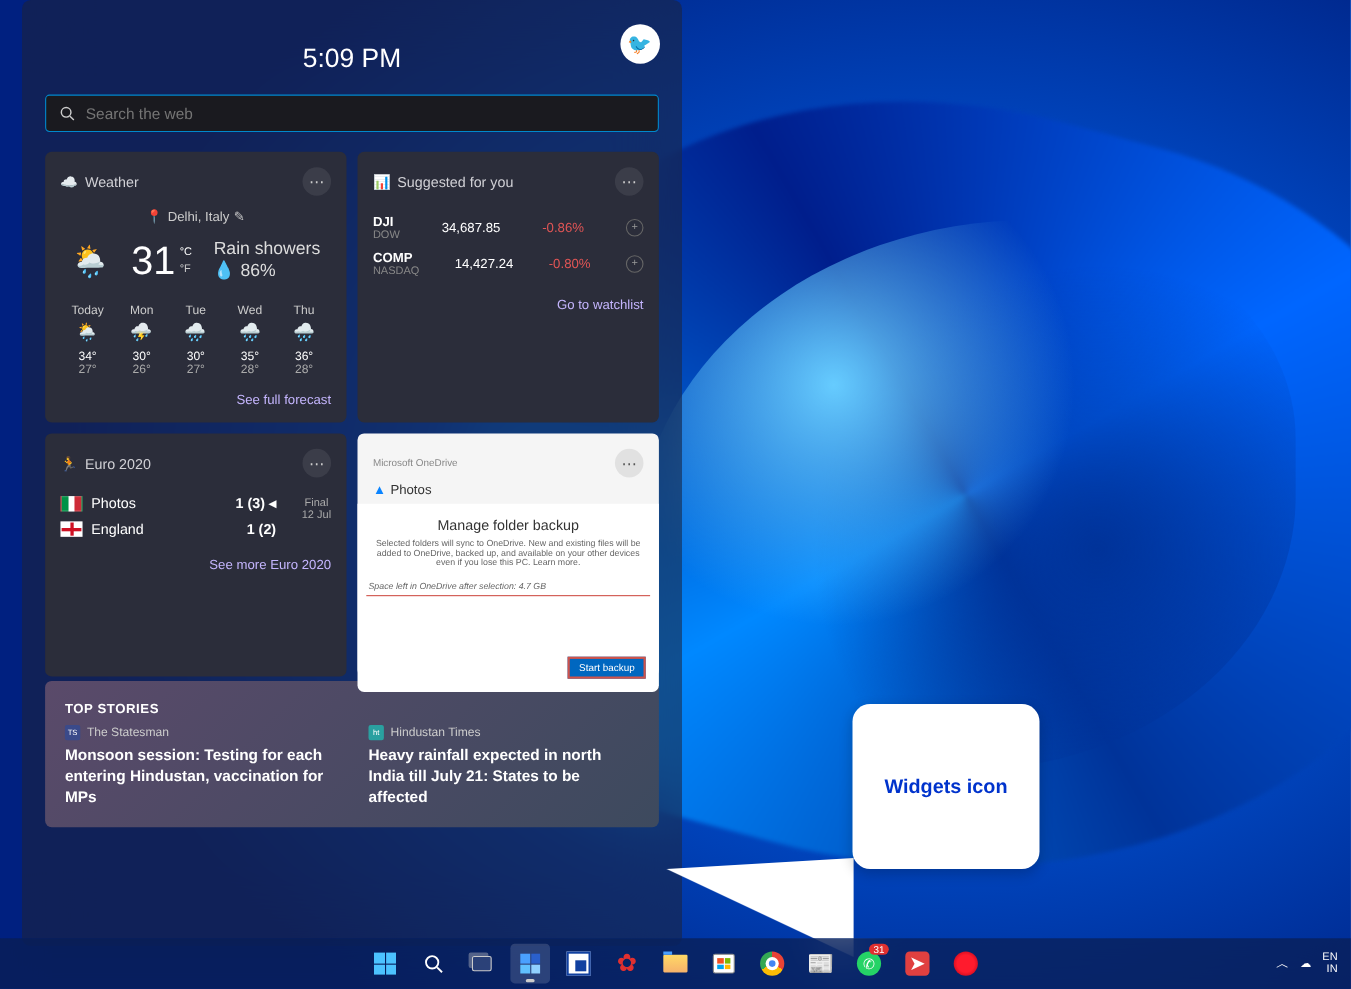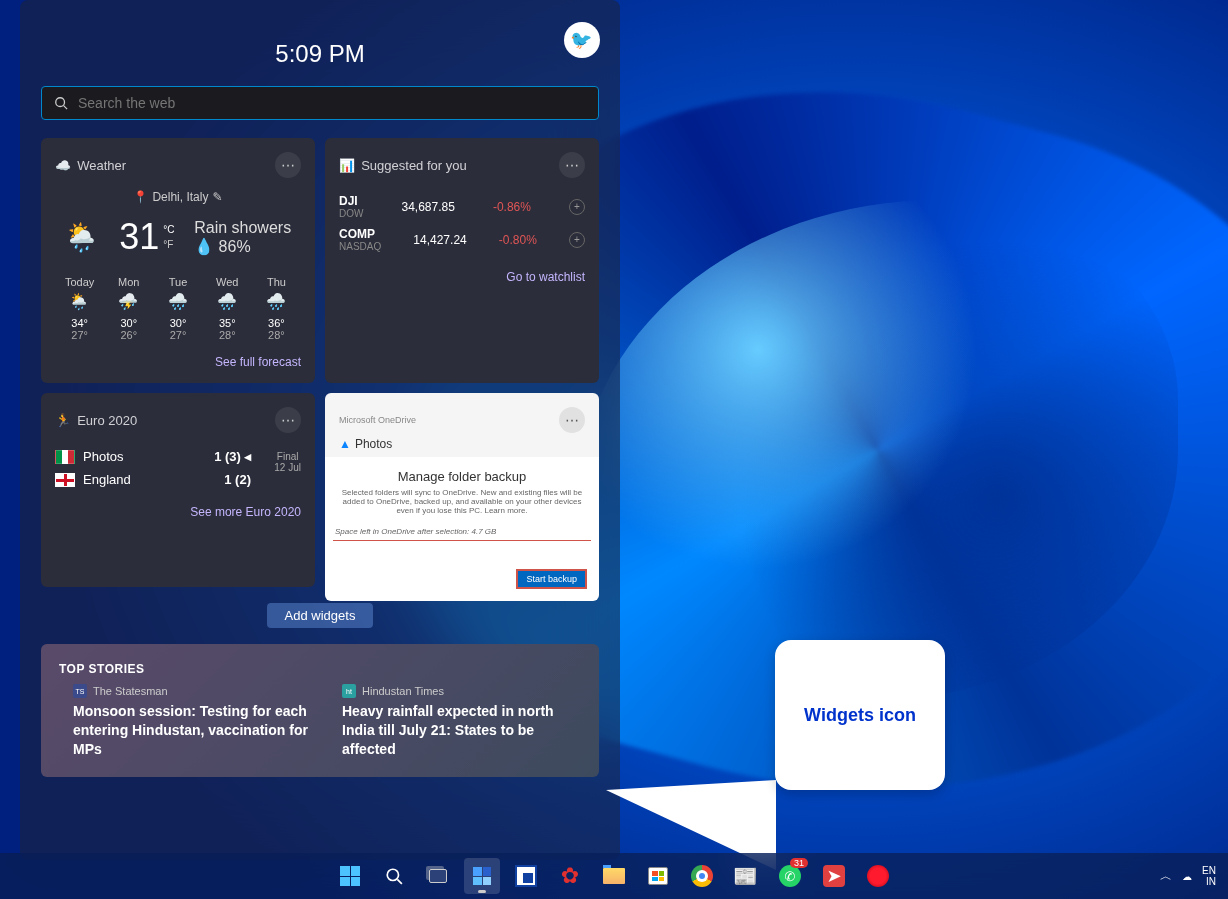--- a/index.html
+++ b/index.html
@@ -51,38 +51,38 @@
 
 .photos-body { background: #fff; margin: -14px; margin-top: 4px; padding: 8px; border-radius: 0 0 6px 6px; }
 .photos-title { text-align: center; font-size: 13px; margin: 4px 0; color: #333; }
 .photos-sub { text-align: center; font-size: 8px; color: #666; margin-bottom: 8px; }
 .photos-folders { display: flex; justify-content: space-around; padding: 6px 4px; border: 1px solid #d0534a; }
 .folder { text-align: center; font-size: 8px; color: #666; }
 .folder-ic { width: 32px; height: 26px; background: linear-gradient(#ffd966, #f6b26b); border-radius: 2px; margin: 0 auto 2px; position: relative; }
 .folder-ic::before { content: ''; position: absolute; top: -4px; left: 2px; width: 12px; height: 4px; background: #f6b26b; border-radius: 2px 2px 0 0; }
 .folder-ic::after { content: '✓'; position: absolute; top: -4px; right: -4px; width: 10px; height: 10px; background: #0a84ff; border-radius: 50%; color: #fff; font-size: 7px; display: flex; align-items: center; justify-content: center; }
 .space-left { font-size: 8px; color: #666; padding: 4px 2px; border-bottom: 1px solid #d0534a; font-style: italic; }
-.start-backup { margin: 28px 4px 4px auto; width: fit-content; padding: 3px 8px; background: #0067c0; color: #fff; font-size: 9px; border: 2px solid #d0534a; }
+.start-backup { margin: 55px 4px 4px auto; width: fit-content; padding: 3px 8px; background: #0067c0; color: #fff; font-size: 9px; border: 2px solid #d0534a; }
 
 .sport-row { display: flex; align-items: center; gap: 8px; padding: 4px 0; font-size: 13px; color: #fff; }
 .flag { width: 20px; height: 14px; display: inline-block; border: 1px solid rgba(255,255,255,0.2); }
 .flag.italy { background: linear-gradient(90deg, #009246 33%, #fff 33% 66%, #ce2b37 66%); }
 .flag.england { background: #fff; position: relative; }
 .flag.england::before { content: ''; position: absolute; left: 0; right: 0; top: 5px; height: 3px; background: #ce1124; }
 .flag.england::after { content: ''; position: absolute; top: 0; bottom: 0; left: 8px; width: 3px; background: #ce1124; }
 .sport-row .nm { flex: 1; }
 .sport-row .sc { font-weight: 600; }
 .sport-final { font-size: 10px; color: #aaa; text-align: center; position: absolute; right: 14px; top: 58px; }
 
 .add-widgets-row { text-align: center; padding: 16px 0 12px; }
 .add-widgets-btn { display: inline-block; padding: 5px 18px; background: rgba(86,130,200,0.55); color: #fff; font-size: 13px; border-radius: 4px; cursor: pointer; }
 
 .top-stories { margin: 4px 6px 0; background: linear-gradient(135deg, #5a4a6a 0%, #3d4a5e 100%); border-radius: 6px; padding: 18px; color: #fff; }
 .stories-head { font-size: 12px; font-weight: 700; letter-spacing: 0.5px; margin-bottom: 8px; }
-.stories-grid { display: grid; grid-template-columns: 1fr 1fr; gap: 38px 30px; margin-left: 14px; }
+.stories-grid { display: grid; grid-template-columns: 1fr 1fr; gap: 38px 30px; }
 .story-src { display: flex; align-items: center; gap: 6px; font-size: 11px; color: #ccc; margin-bottom: 4px; }
 .src-badge { width: 14px; height: 14px; border-radius: 2px; font-size: 7px; color: #fff; display: inline-flex; align-items: center; justify-content: center; }
 .story-title { font-size: 14px; font-weight: 600; line-height: 1.35; }
 
 .callout { position: absolute; left: 775px; top: 640px; width: 170px; height: 150px; background: #fff; border-radius: 16px; display: flex; align-items: center; justify-content: center; color: #0033cc; font-size: 18px; font-weight: 700; box-shadow: 0 4px 12px rgba(0,0,0,0.2); }
 .callout-tail { position: absolute; left: 606px; top: 780px; width: 0; height: 0; border-top: 10px solid transparent; border-right: 170px solid #fff; border-bottom: 80px solid transparent; }
 
 .taskbar { position: absolute; left: 0; right: 0; bottom: 0; height: 46px; background: rgba(10, 30, 80, 0.7); backdrop-filter: blur(20px); display: flex; align-items: center; justify-content: center; gap: 8px; }
 .tb-icon { width: 36px; height: 36px; border-radius: 4px; display: flex; align-items: center; justify-content: center; font-size: 18px; cursor: pointer; position: relative; }
 .tb-icon.active { background: rgba(255,255,255,0.15); }
@@ -242,23 +242,20 @@
       </div>
       <div class="photos-body">
         <div class="photos-title">Manage folder backup</div>
         <div class="photos-sub">Selected folders will sync to OneDrive. New and existing files will be added to OneDrive, backed up, and available on your other devices even if you lose this PC. Learn more.</div>
         <div class="space-left">Space left in OneDrive after selection: 4.7 GB</div>
         <div class="start-backup">Start backup</div>
       </div>
     </div>
   </div>
 
-  <div class="add-widgets-row">
-    <div class="add-widgets-btn">Add widgets</div>
-  </div>
 
   <div class="top-stories">
     <div class="stories-head">TOP STORIES</div>
     <div class="stories-grid" id="stories-grid">
         <div>
           <div class="story-src">
             <span class="src-badge" style="background:#3a4a8a">TS</span>
             <span>The Statesman</span>
           </div>
           <div class="story-title">Monsoon session: Testing for each entering Hindustan, vaccination for MPs</div>

